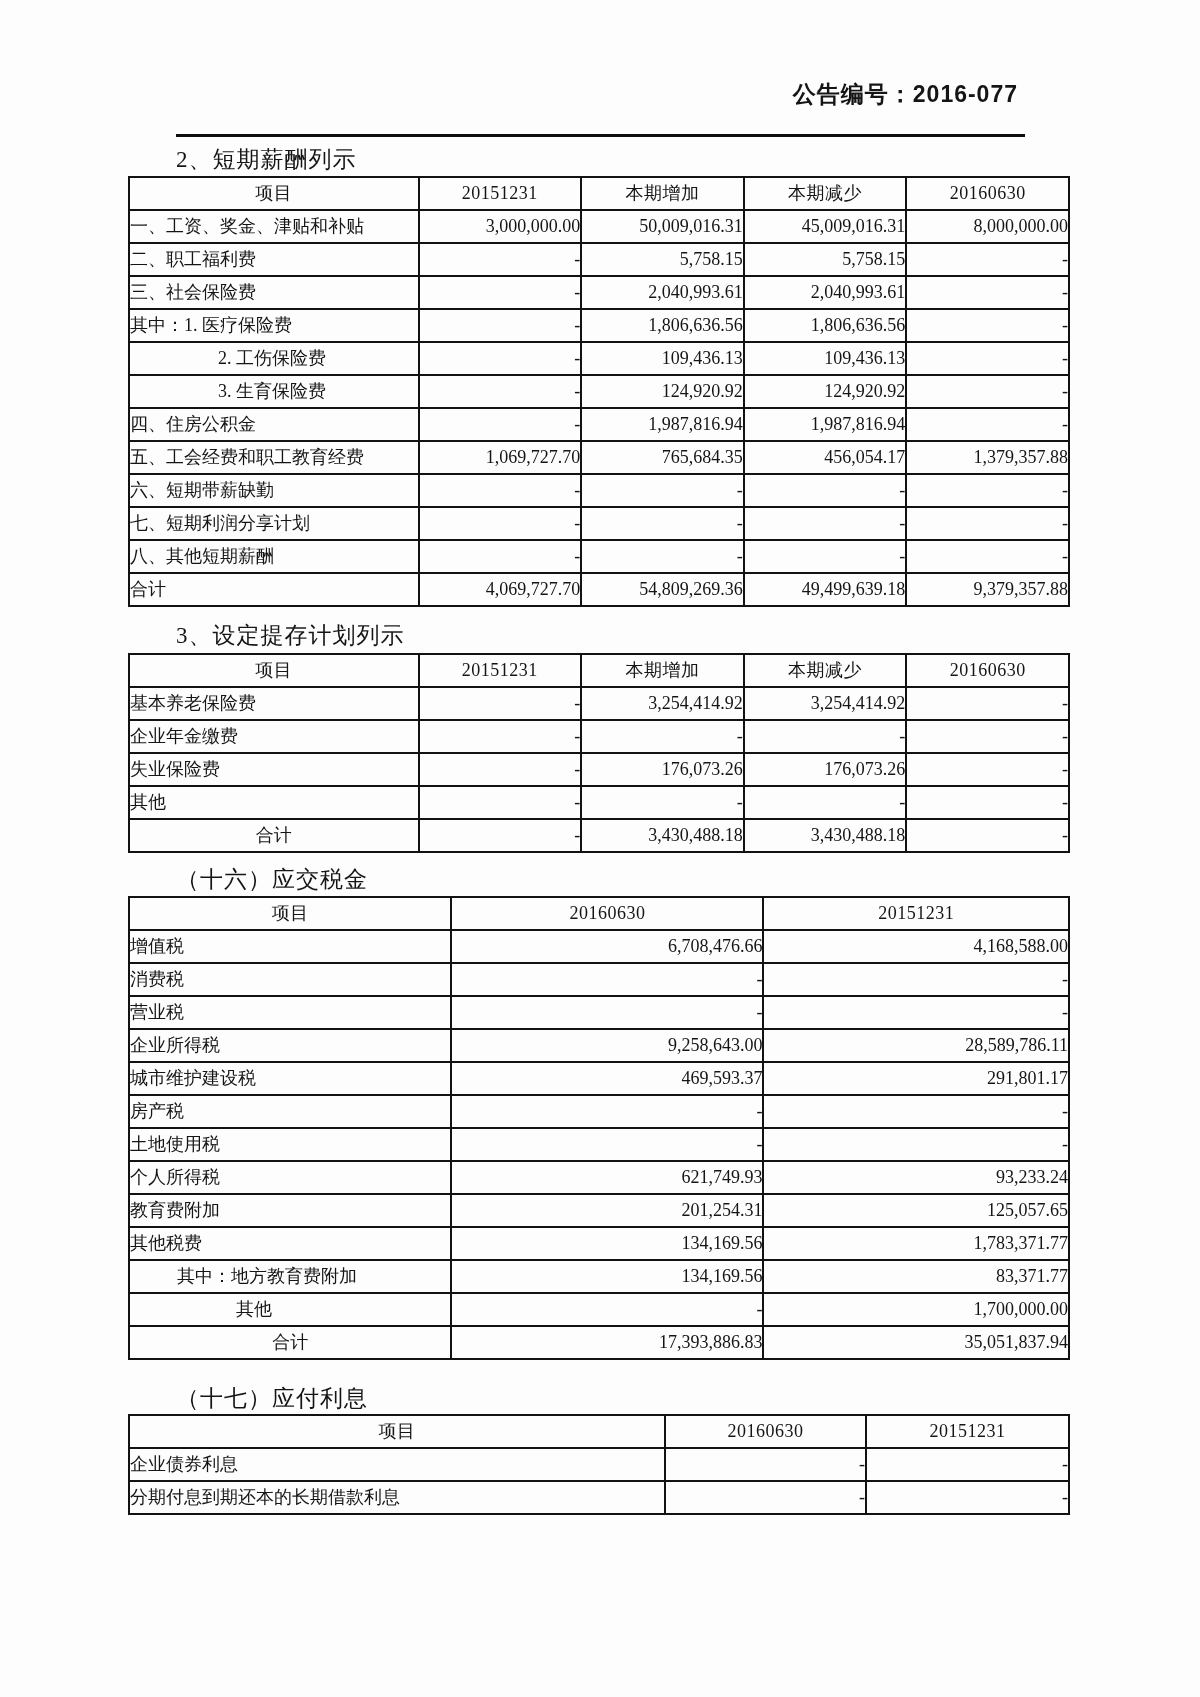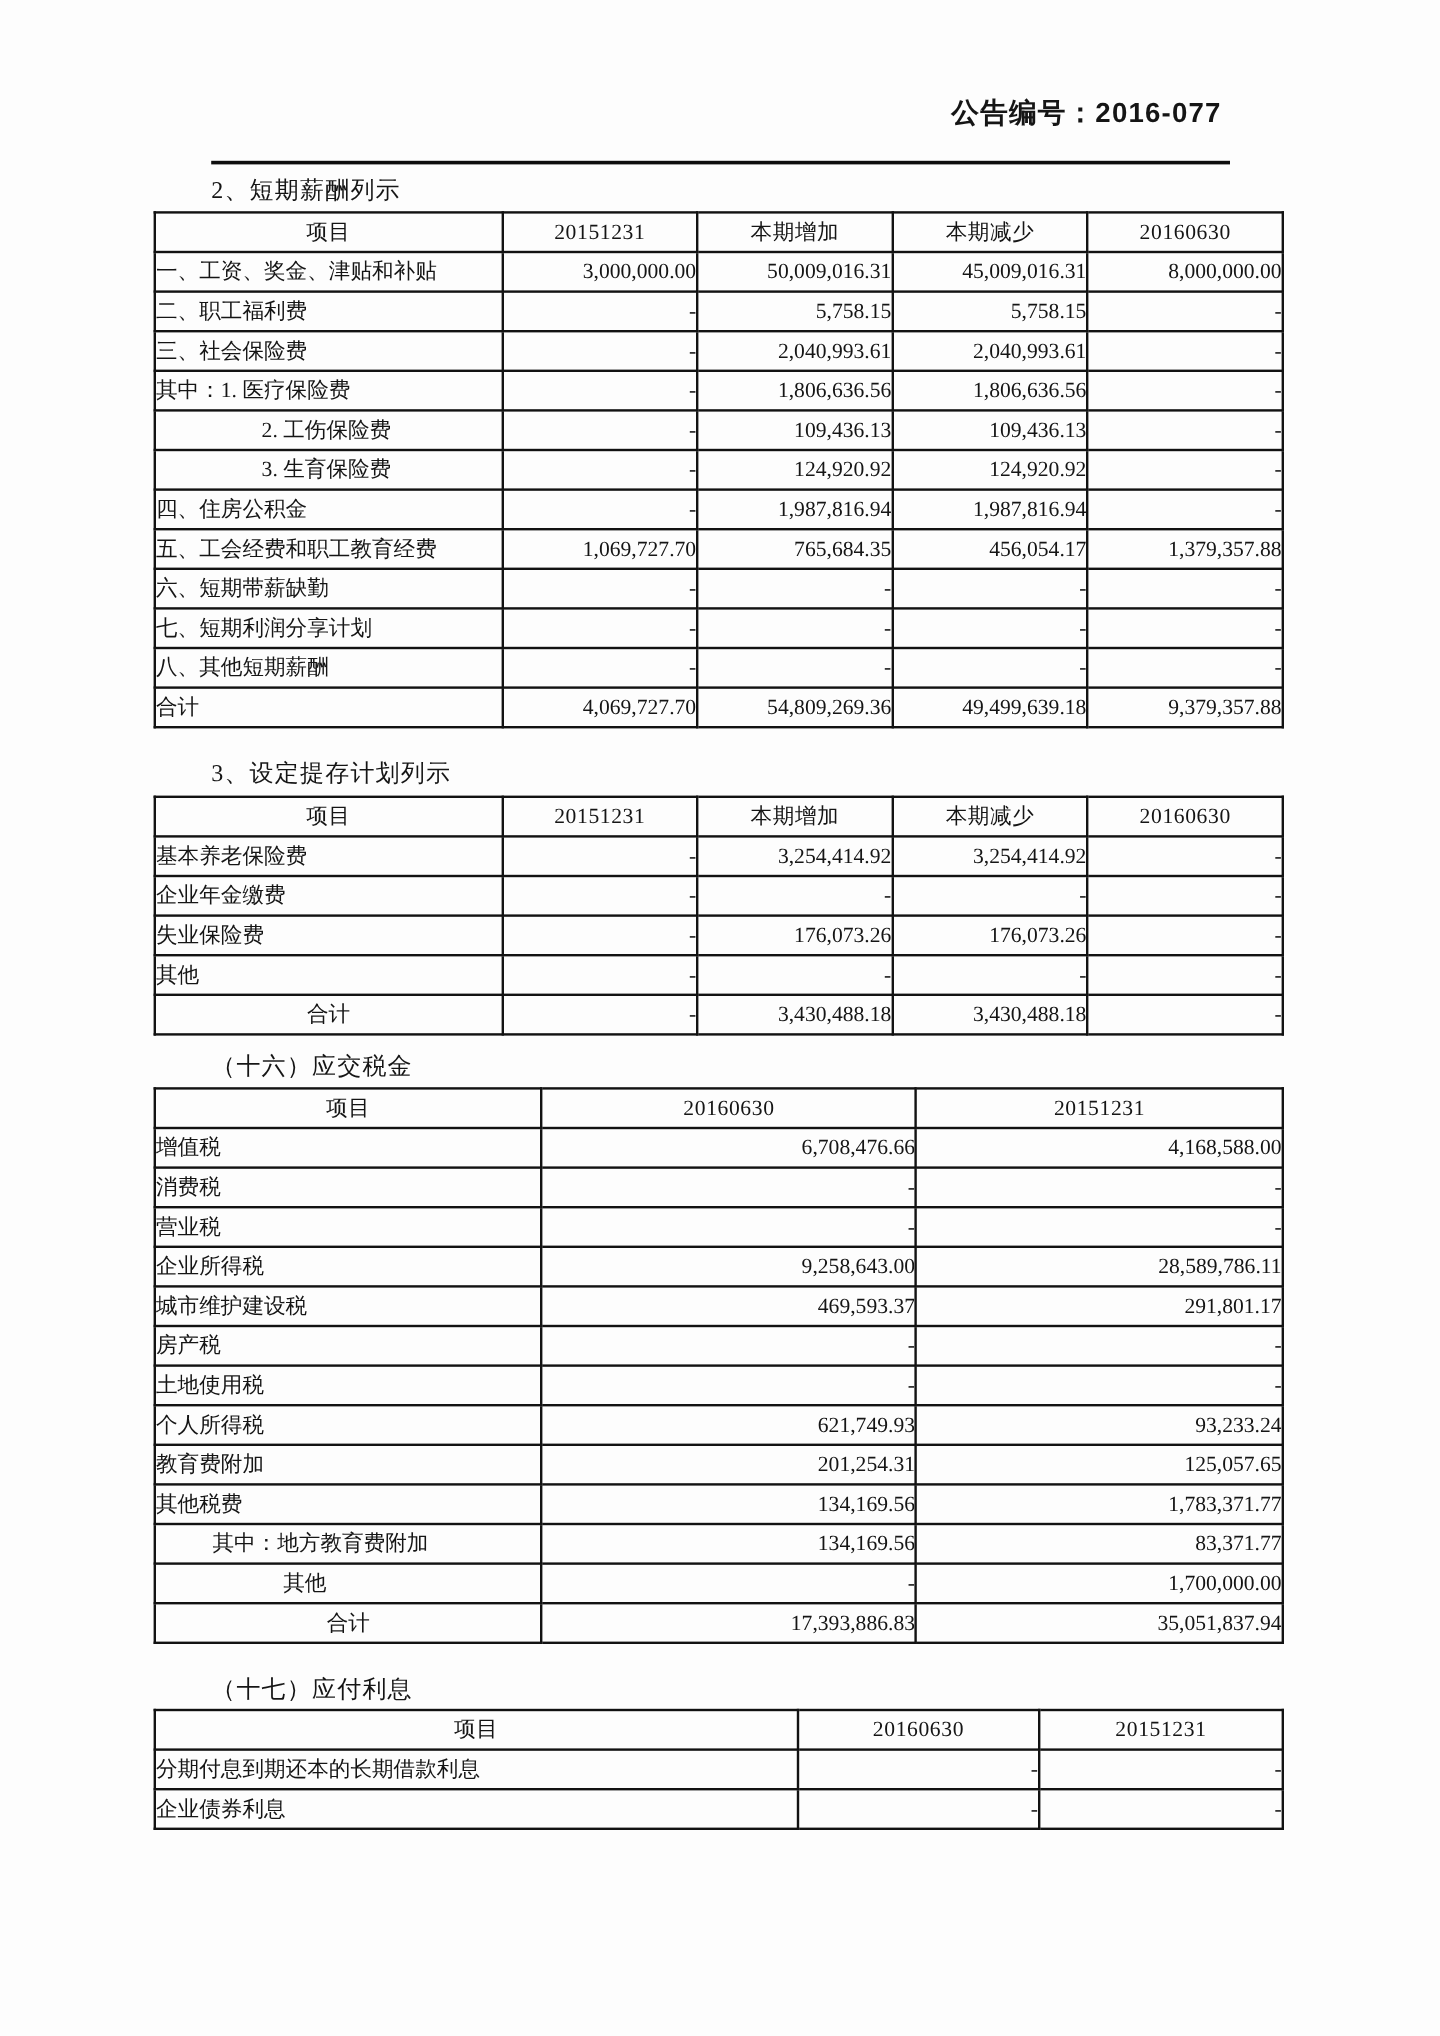--- a/index.html
+++ b/index.html
@@ -25,27 +25,27 @@
   }
   .header-rule{
     margin:26px 0 0 176px;
     width:849px;height:3px;
     background:#0e0e0e;
   }
 
   
   #sections{margin-left:128px;width:942px;}
   .section-title{
-    font-size:20px;
+    font-size:23px;
     line-height:25px;
     margin-left:48px;
     letter-spacing:1px;
   }
   #sections .section:nth-child(1) .section-title{margin-top:10px;}
-  #sections .section:nth-child(2) .section-title{margin-top:26px;}
+  #sections .section:nth-child(2) .section-title{margin-top:16px;}
   #sections .section:nth-child(3) .section-title{margin-top:14px;}
   #sections .section:nth-child(4) .section-title{margin-top:26px;}
   #sections .section:nth-child(1) table{margin-top:4px;}
   #sections .section:nth-child(2) table{margin-top:5px;}
   #sections .section:nth-child(3) table{margin-top:4px;}
   #sections .section:nth-child(4) table{margin-top:3px;}
 
   table.fin{
     border-collapse:collapse;
     width:942px;
@@ -346,26 +346,26 @@
           </colgroup>
           <thead>
             <tr>
               <th>项目</th>
               <th>20160630</th>
               <th>20151231</th>
             </tr>
           </thead>
           <tbody>
             <tr>
+              <td class="lab">企业债券利息</td>
+              <td class="num">-</td>
+              <td class="num">-</td>
+            </tr>
+            <tr>
               <td class="lab">分期付息到期还本的长期借款利息</td>
-              <td class="num">-</td>
-              <td class="num">-</td>
-            </tr>
-            <tr>
-              <td class="lab">企业债券利息</td>
               <td class="num">-</td>
               <td class="num">-</td>
             </tr>
           </tbody>
         </table>
       </div>
     </div>
 </div>
 
 </body></html>

